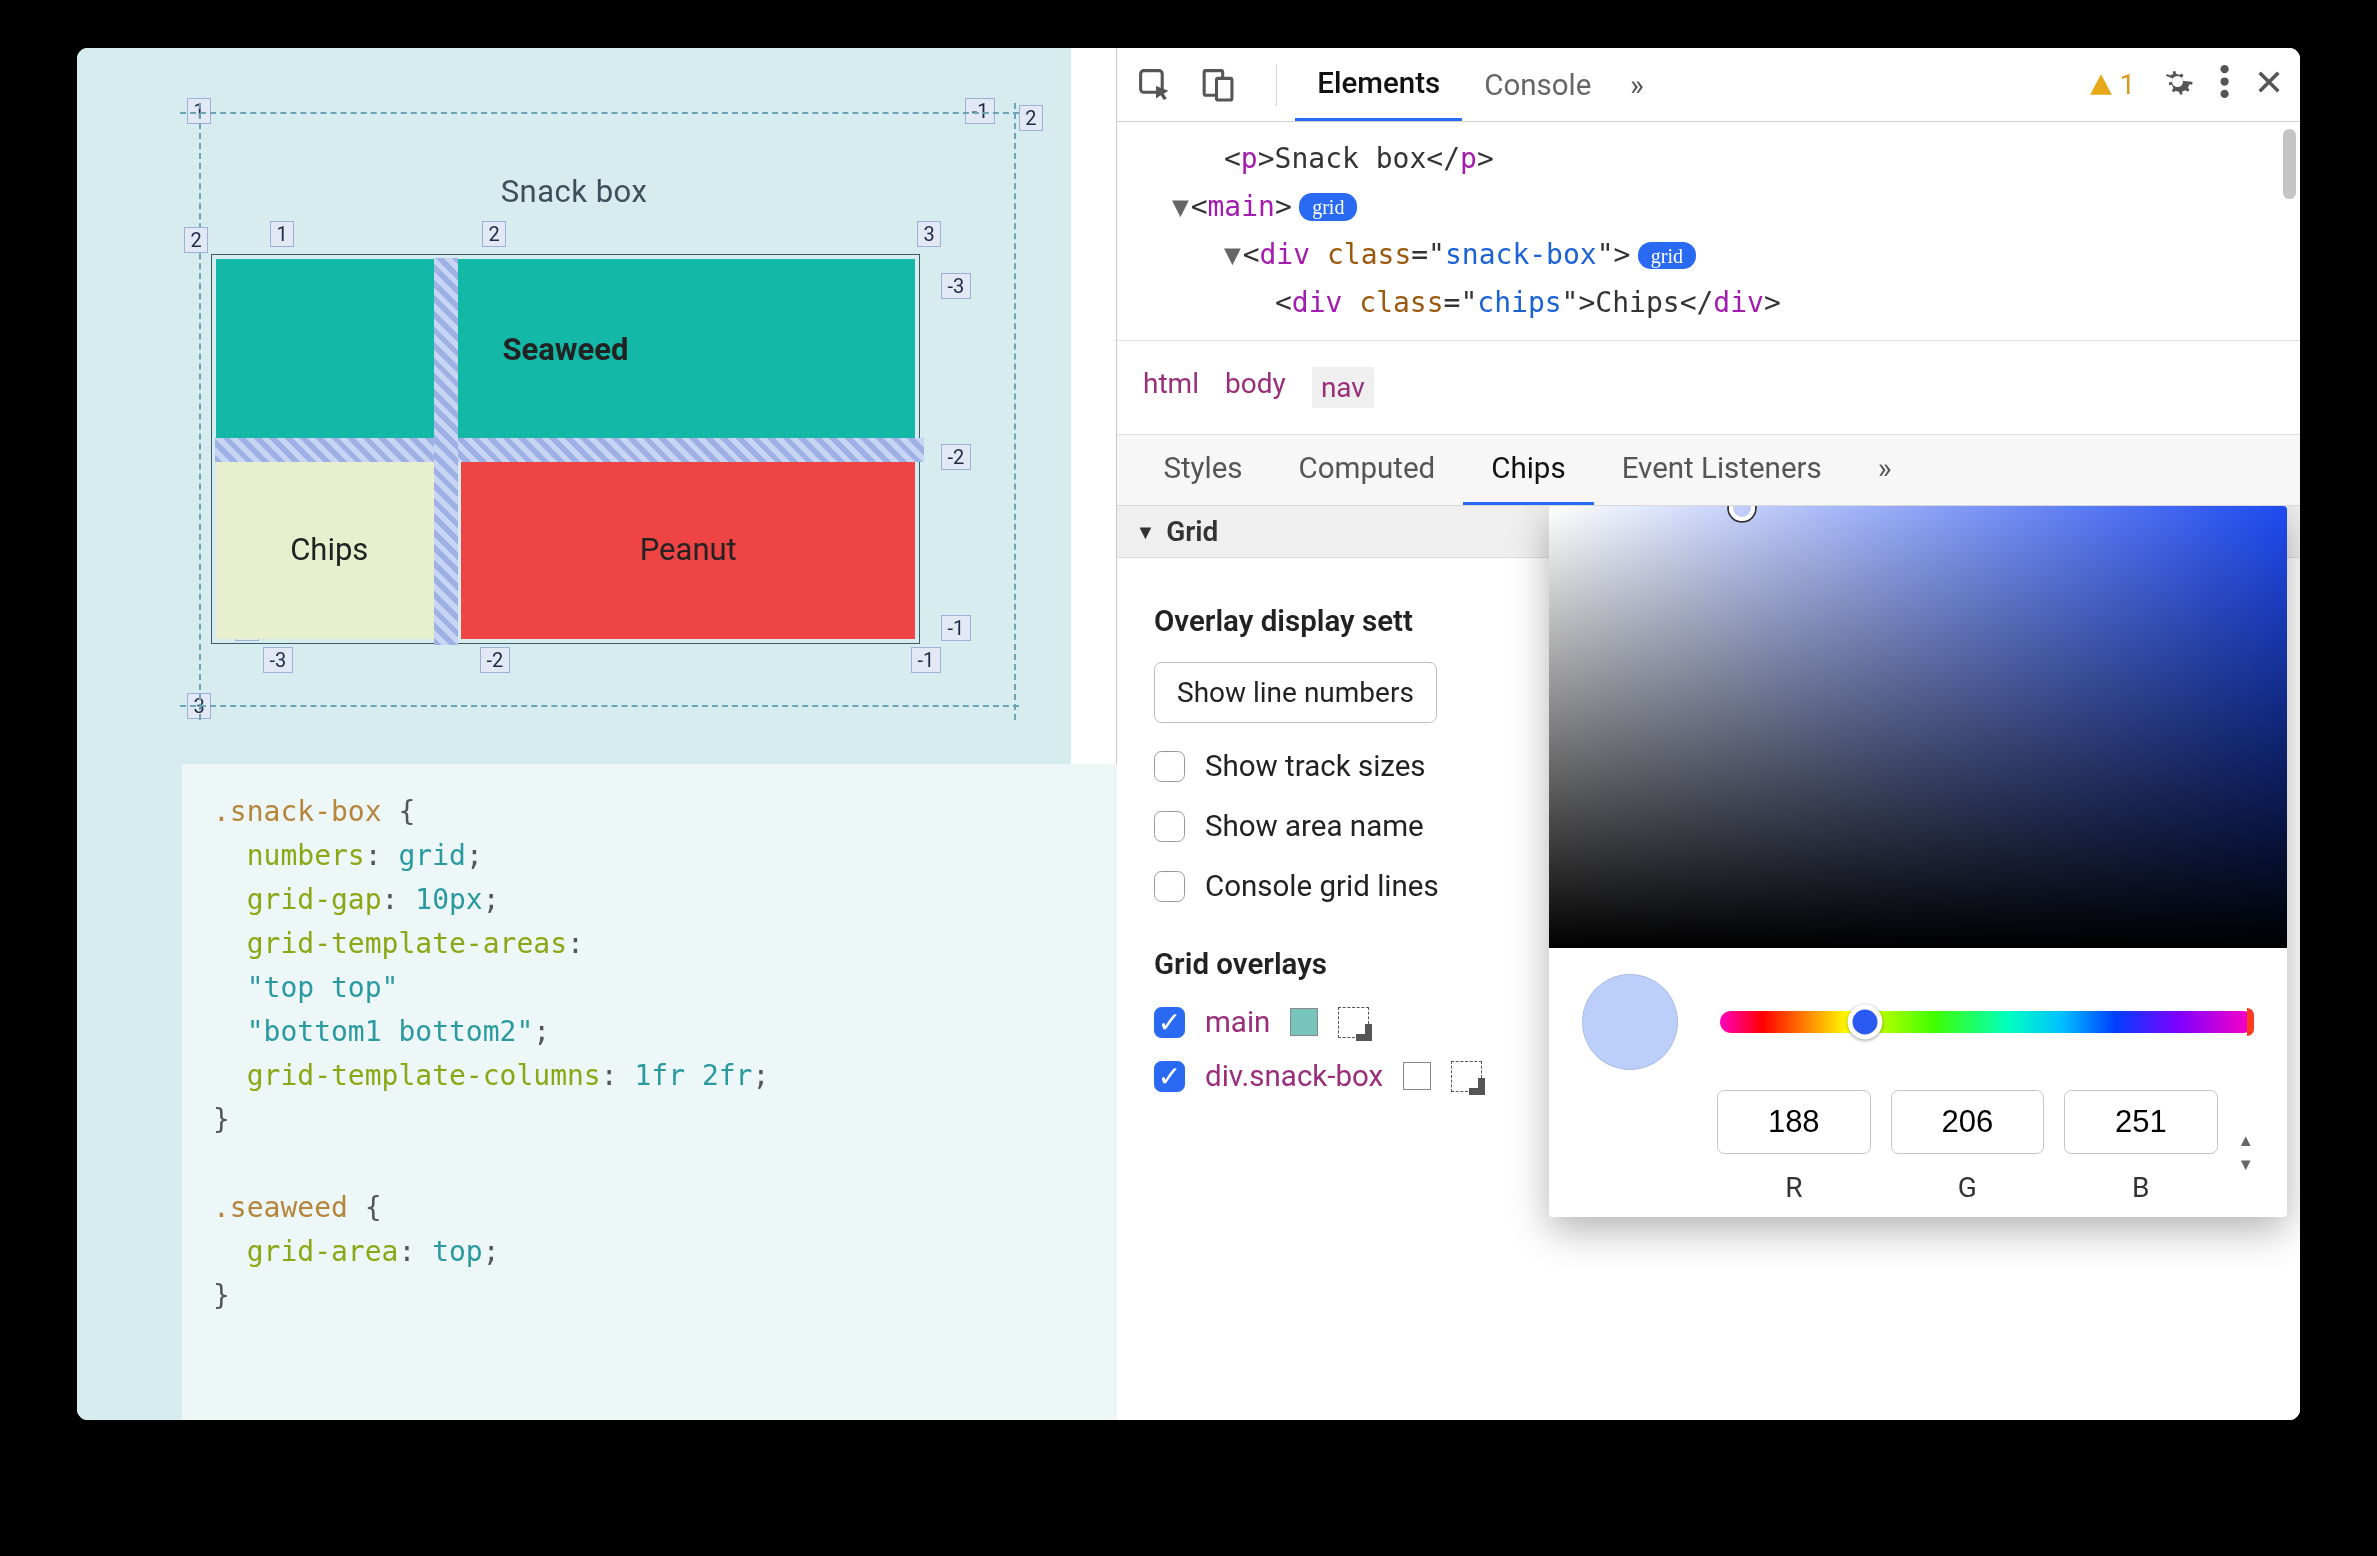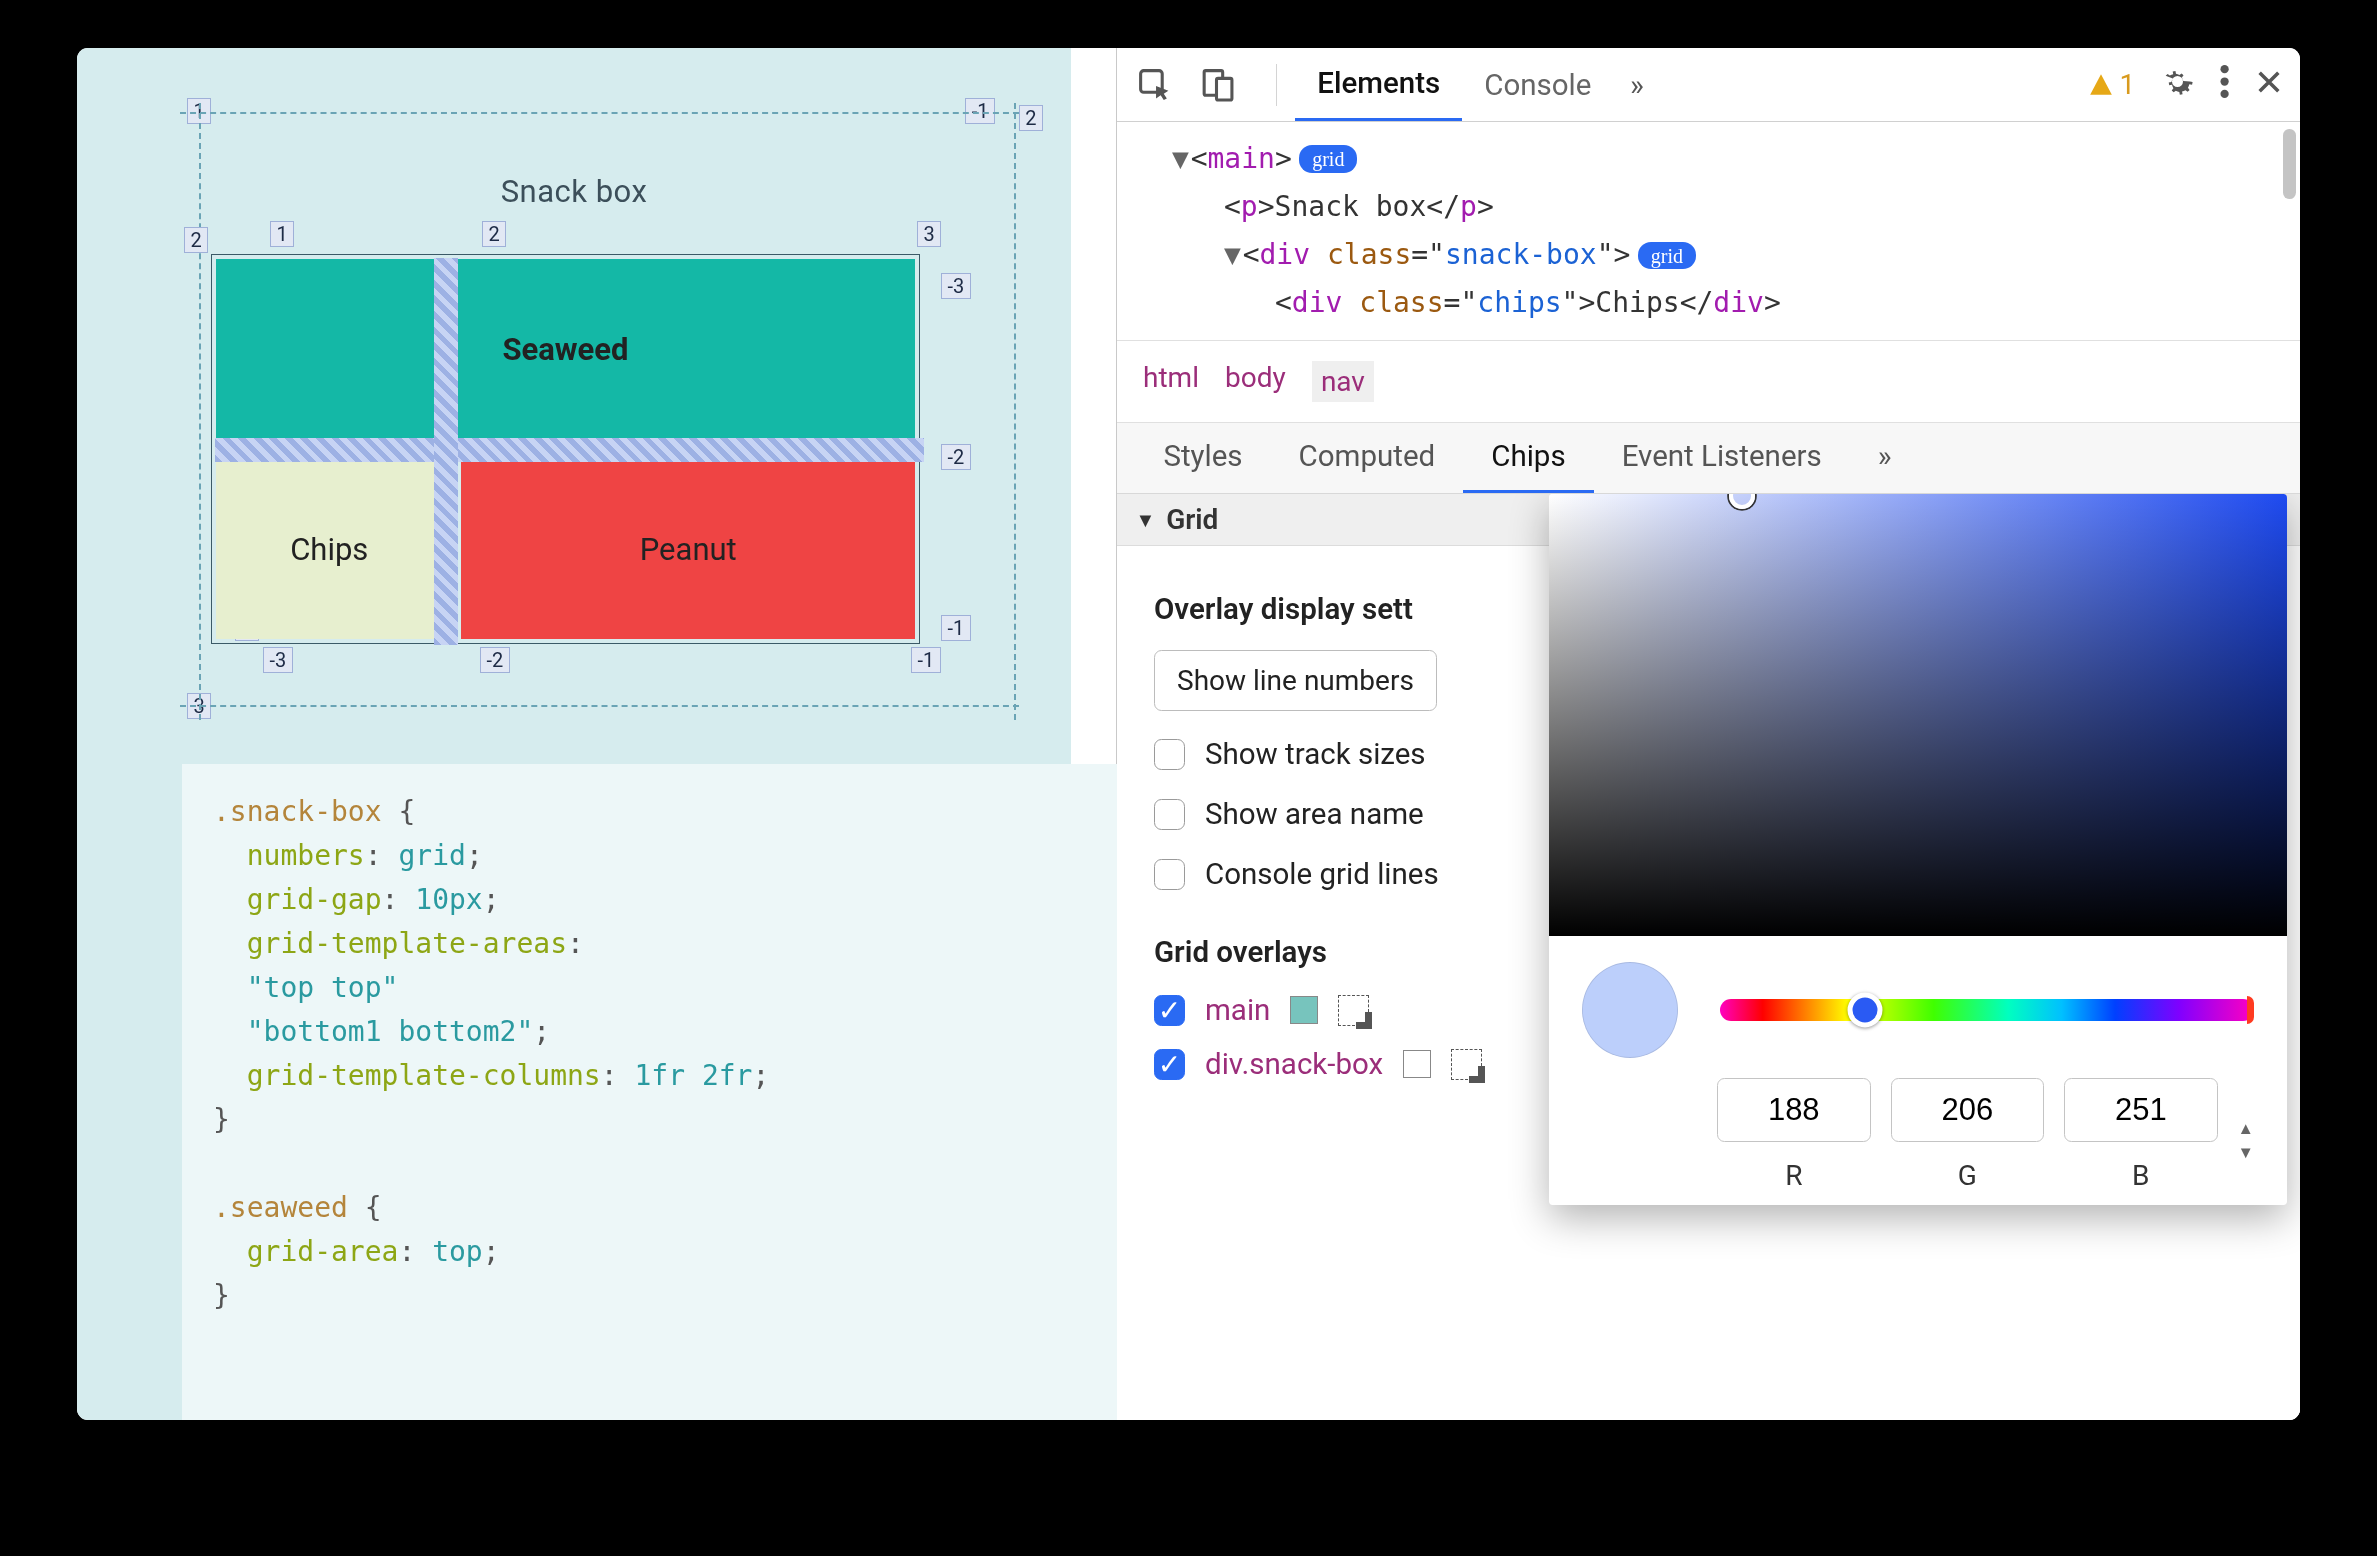--- a/index.html
+++ b/index.html
@@ -76,21 +76,21 @@
   .gear,.kebab,.close { color:#555; }
 
   .dom-tree { padding:13px 0 13px 55px; font-family:ui-monospace,Menlo,monospace; font-size:28px; line-height:48px; color:#333; position:relative;}
   .dom-tree .t-tag { color:#a21caf; }
   .dom-tree .t-attr { color:#9b5910; }
   .dom-tree .t-val  { color:#1b62d4; }
   .badge-grid { background:#2a6af3; color:#fff; font-size:20px; padding:2.8px 13px; border-radius:13px; font-family:-apple-system; margin-left:7.4px; vertical-align:1.8px;}
   .tree-caret { color:#666; margin-right:1.8px;}
   .dt-scrollbar { position:absolute; right:3.7px; top:7.4px; width:13px; height:70px; background:#c4c4c4; border-radius:6.4px;}
 
-  .breadcrumbs { display:flex; gap:26px; padding:20px 26px; border-top:0.9px solid #e0e0e0; border-bottom:0.9px solid #e0e0e0; font-size:28px; color:#9b2e7a; background:#fff;}
+  .breadcrumbs { display:flex; gap:26px; padding:26px 26px; border-top:0.9px solid #e0e0e0; border-bottom:0.9px solid #e0e0e0; font-size:28px; color:#9b2e7a; background:#fff;}
   .breadcrumbs span.sel { background:#efefef; color:#9b2e7a; padding:3.7px 9.2px;}
 
   .sub-tabs { display:flex; gap:0; border-bottom:0.9px solid #d8d8d8; padding:0 18.4px; background:#f7f7f7;}
   .sub-tabs .st { font-size:29.5px; padding:16.6px 28px; color:#555; cursor:pointer;}
   .sub-tabs .st.active { color:#111; border-bottom:3.7px solid #2a6af3;}
 
   .layout-pane { position:relative; flex:1; background:#fff; overflow:hidden;}
   .grid-header { background:#efefef; border-bottom:0.9px solid #dcdcdc; padding:9.2px 18.4px; font-size:28px; display:flex; align-items:center; gap:11px; font-weight:600;}
   .grid-header .tri { font-size:20px;}
   .layout-inner { padding:24px 37px; font-size:28px; color:#222;}
@@ -236,22 +236,22 @@
         <span class="close">
           <svg width="28" height="28" viewBox="0 0 24 24" stroke="#555" stroke-width="3">
               <path d="M4 4l16 16M20 4L4 20"></path>
             </svg>
         </span>
       </div>
     </div>
 
     <div class="dom-tree">
       <div class="dt-scrollbar"></div>
+      <div style="padding-left:52px;">&lt;<span class="t-tag">p</span>&gt;<span>Snack box</span>&lt;/<span class="t-tag">p</span>&gt;</div>
       <div><span class="tree-caret">▼</span>&lt;<span class="t-tag">main</span>&gt;<span class="badge-grid">grid</span></div>
-      <div style="padding-left:52px;">&lt;<span class="t-tag">p</span>&gt;<span>Snack box</span>&lt;/<span class="t-tag">p</span>&gt;</div>
       <div style="padding-left:52px;"><span class="tree-caret">▼</span>&lt;<span class="t-tag">div</span> <span class="t-attr">class</span>="<span class="t-val">snack-box</span>"&gt;<span class="badge-grid">grid</span></div>
       <div style="padding-left:103px;">&lt;<span class="t-tag">div</span> <span class="t-attr">class</span>="<span class="t-val">chips</span>"&gt;<span>Chips</span>&lt;/<span class="t-tag">div</span>&gt;</div>
     </div>
 
     <div class="breadcrumbs">
       <span>html</span>
       <span>body</span>
       <span class="sel">nav</span>
     </div>
 

